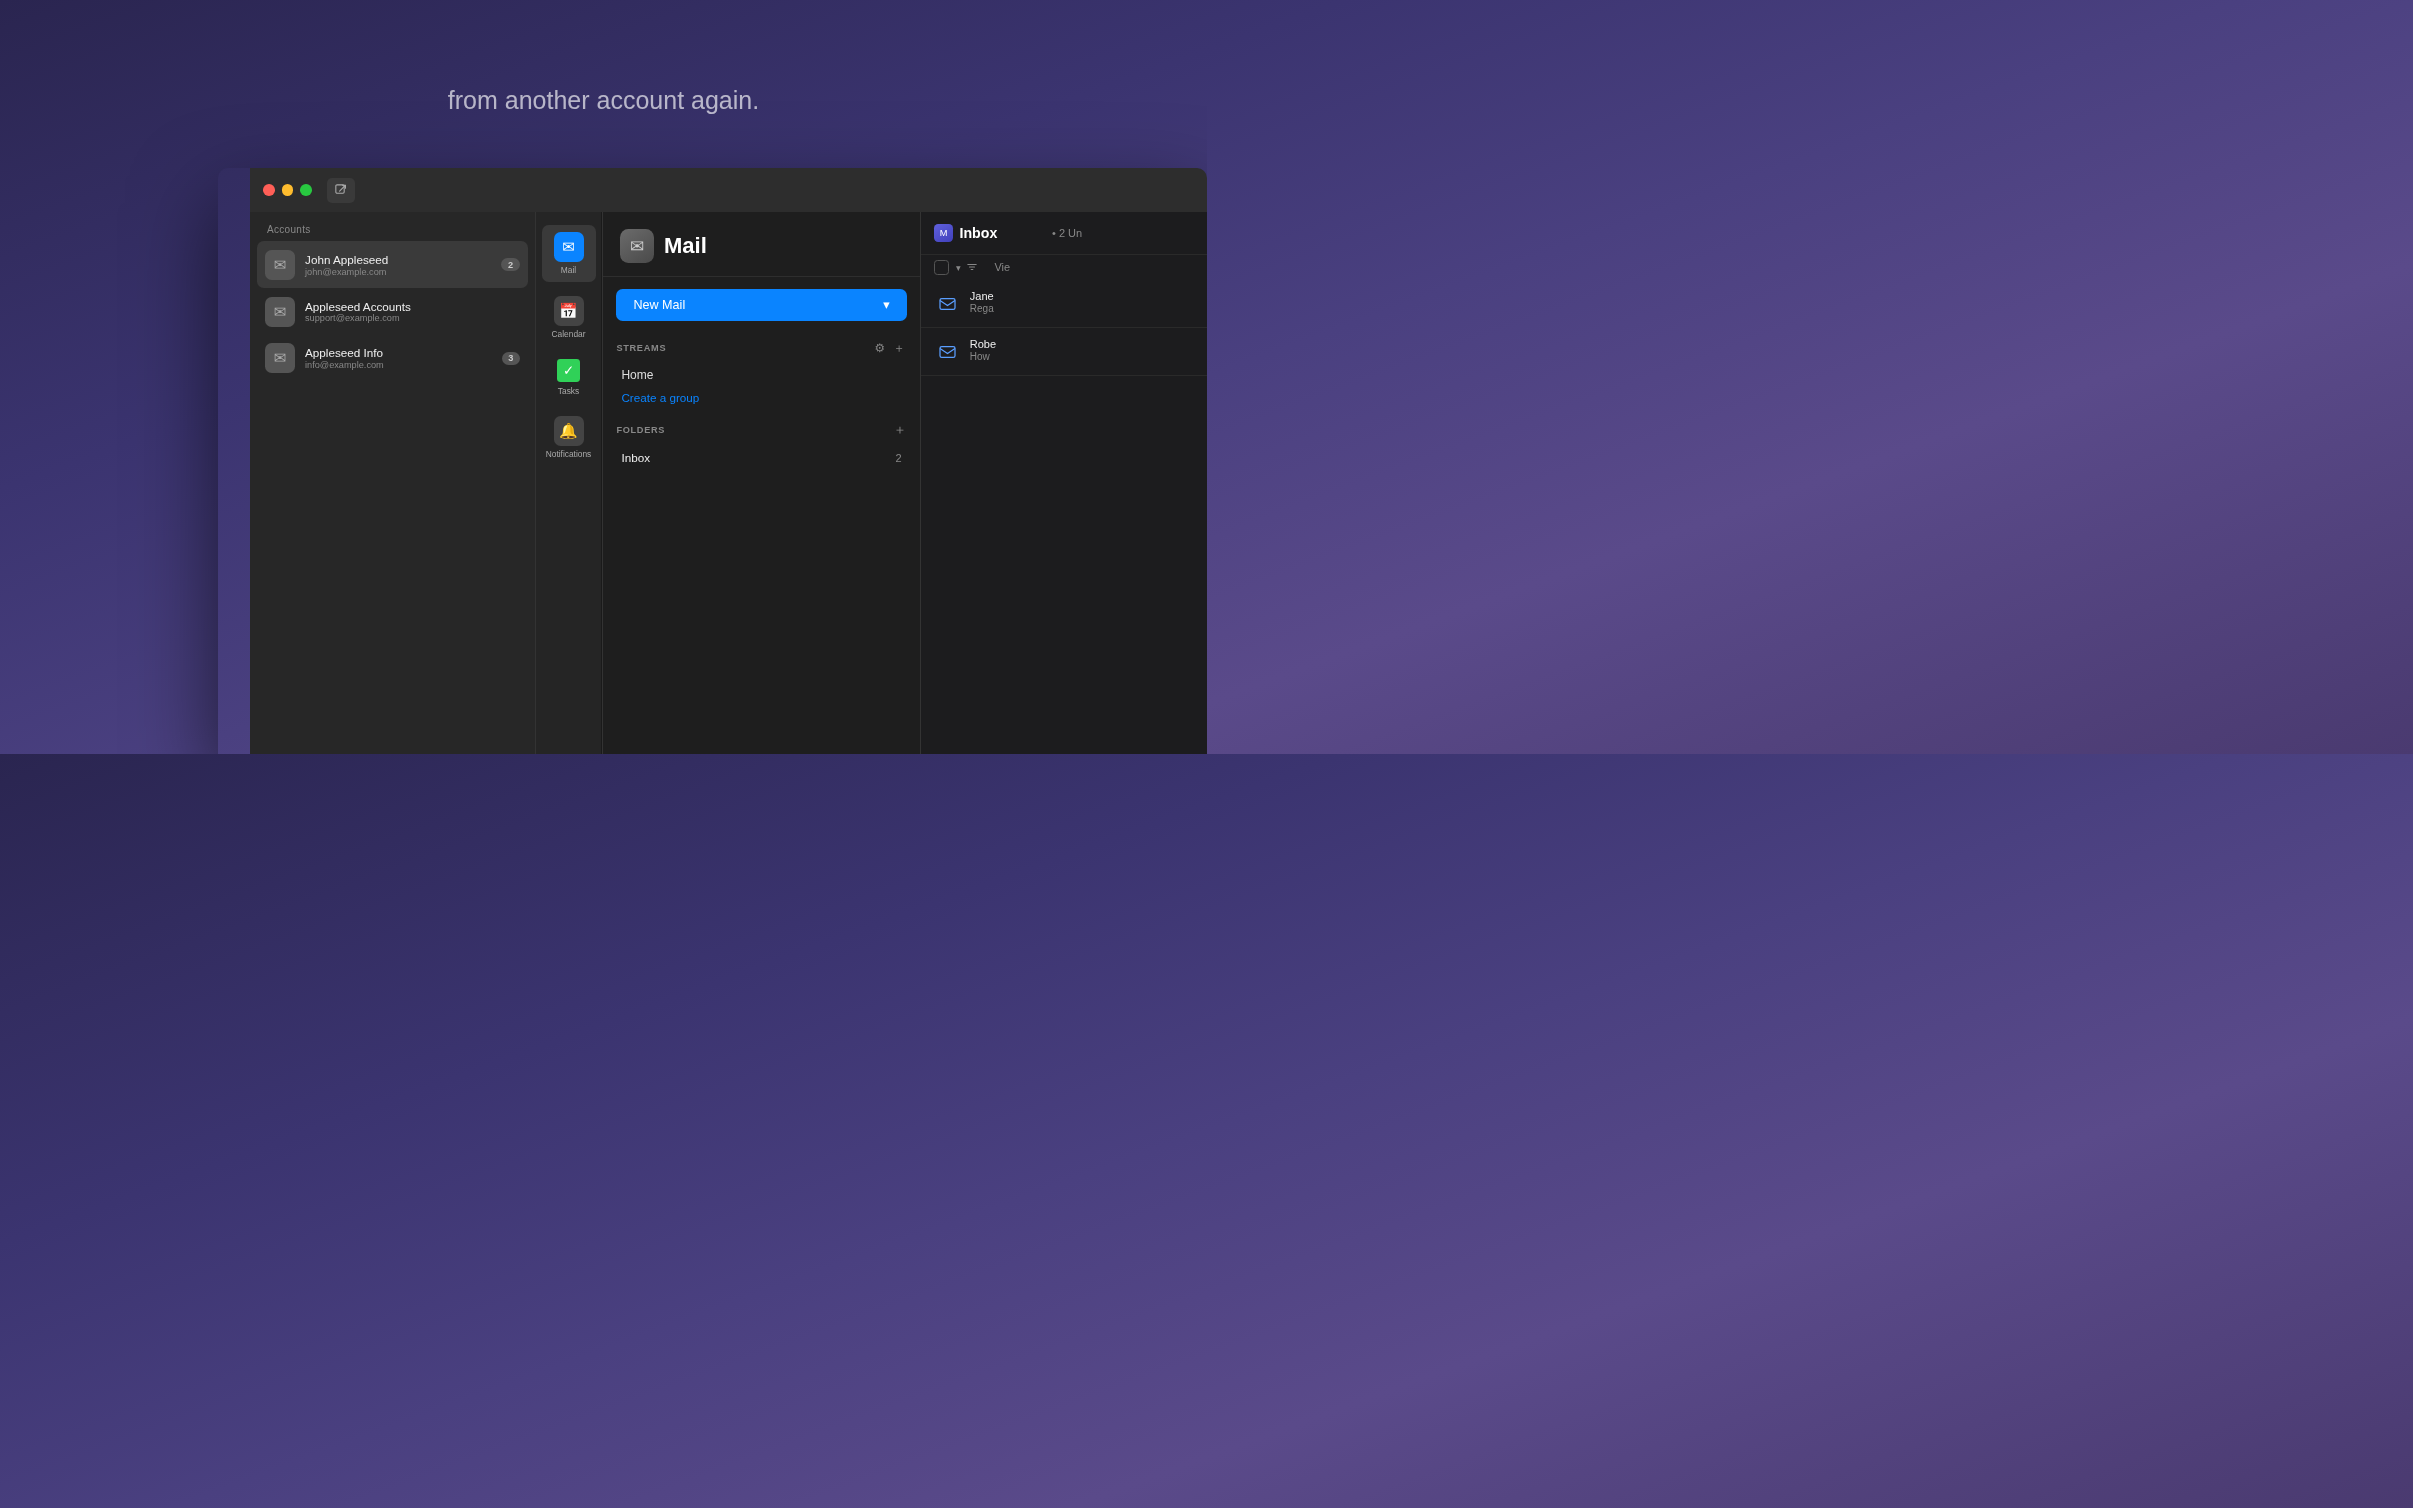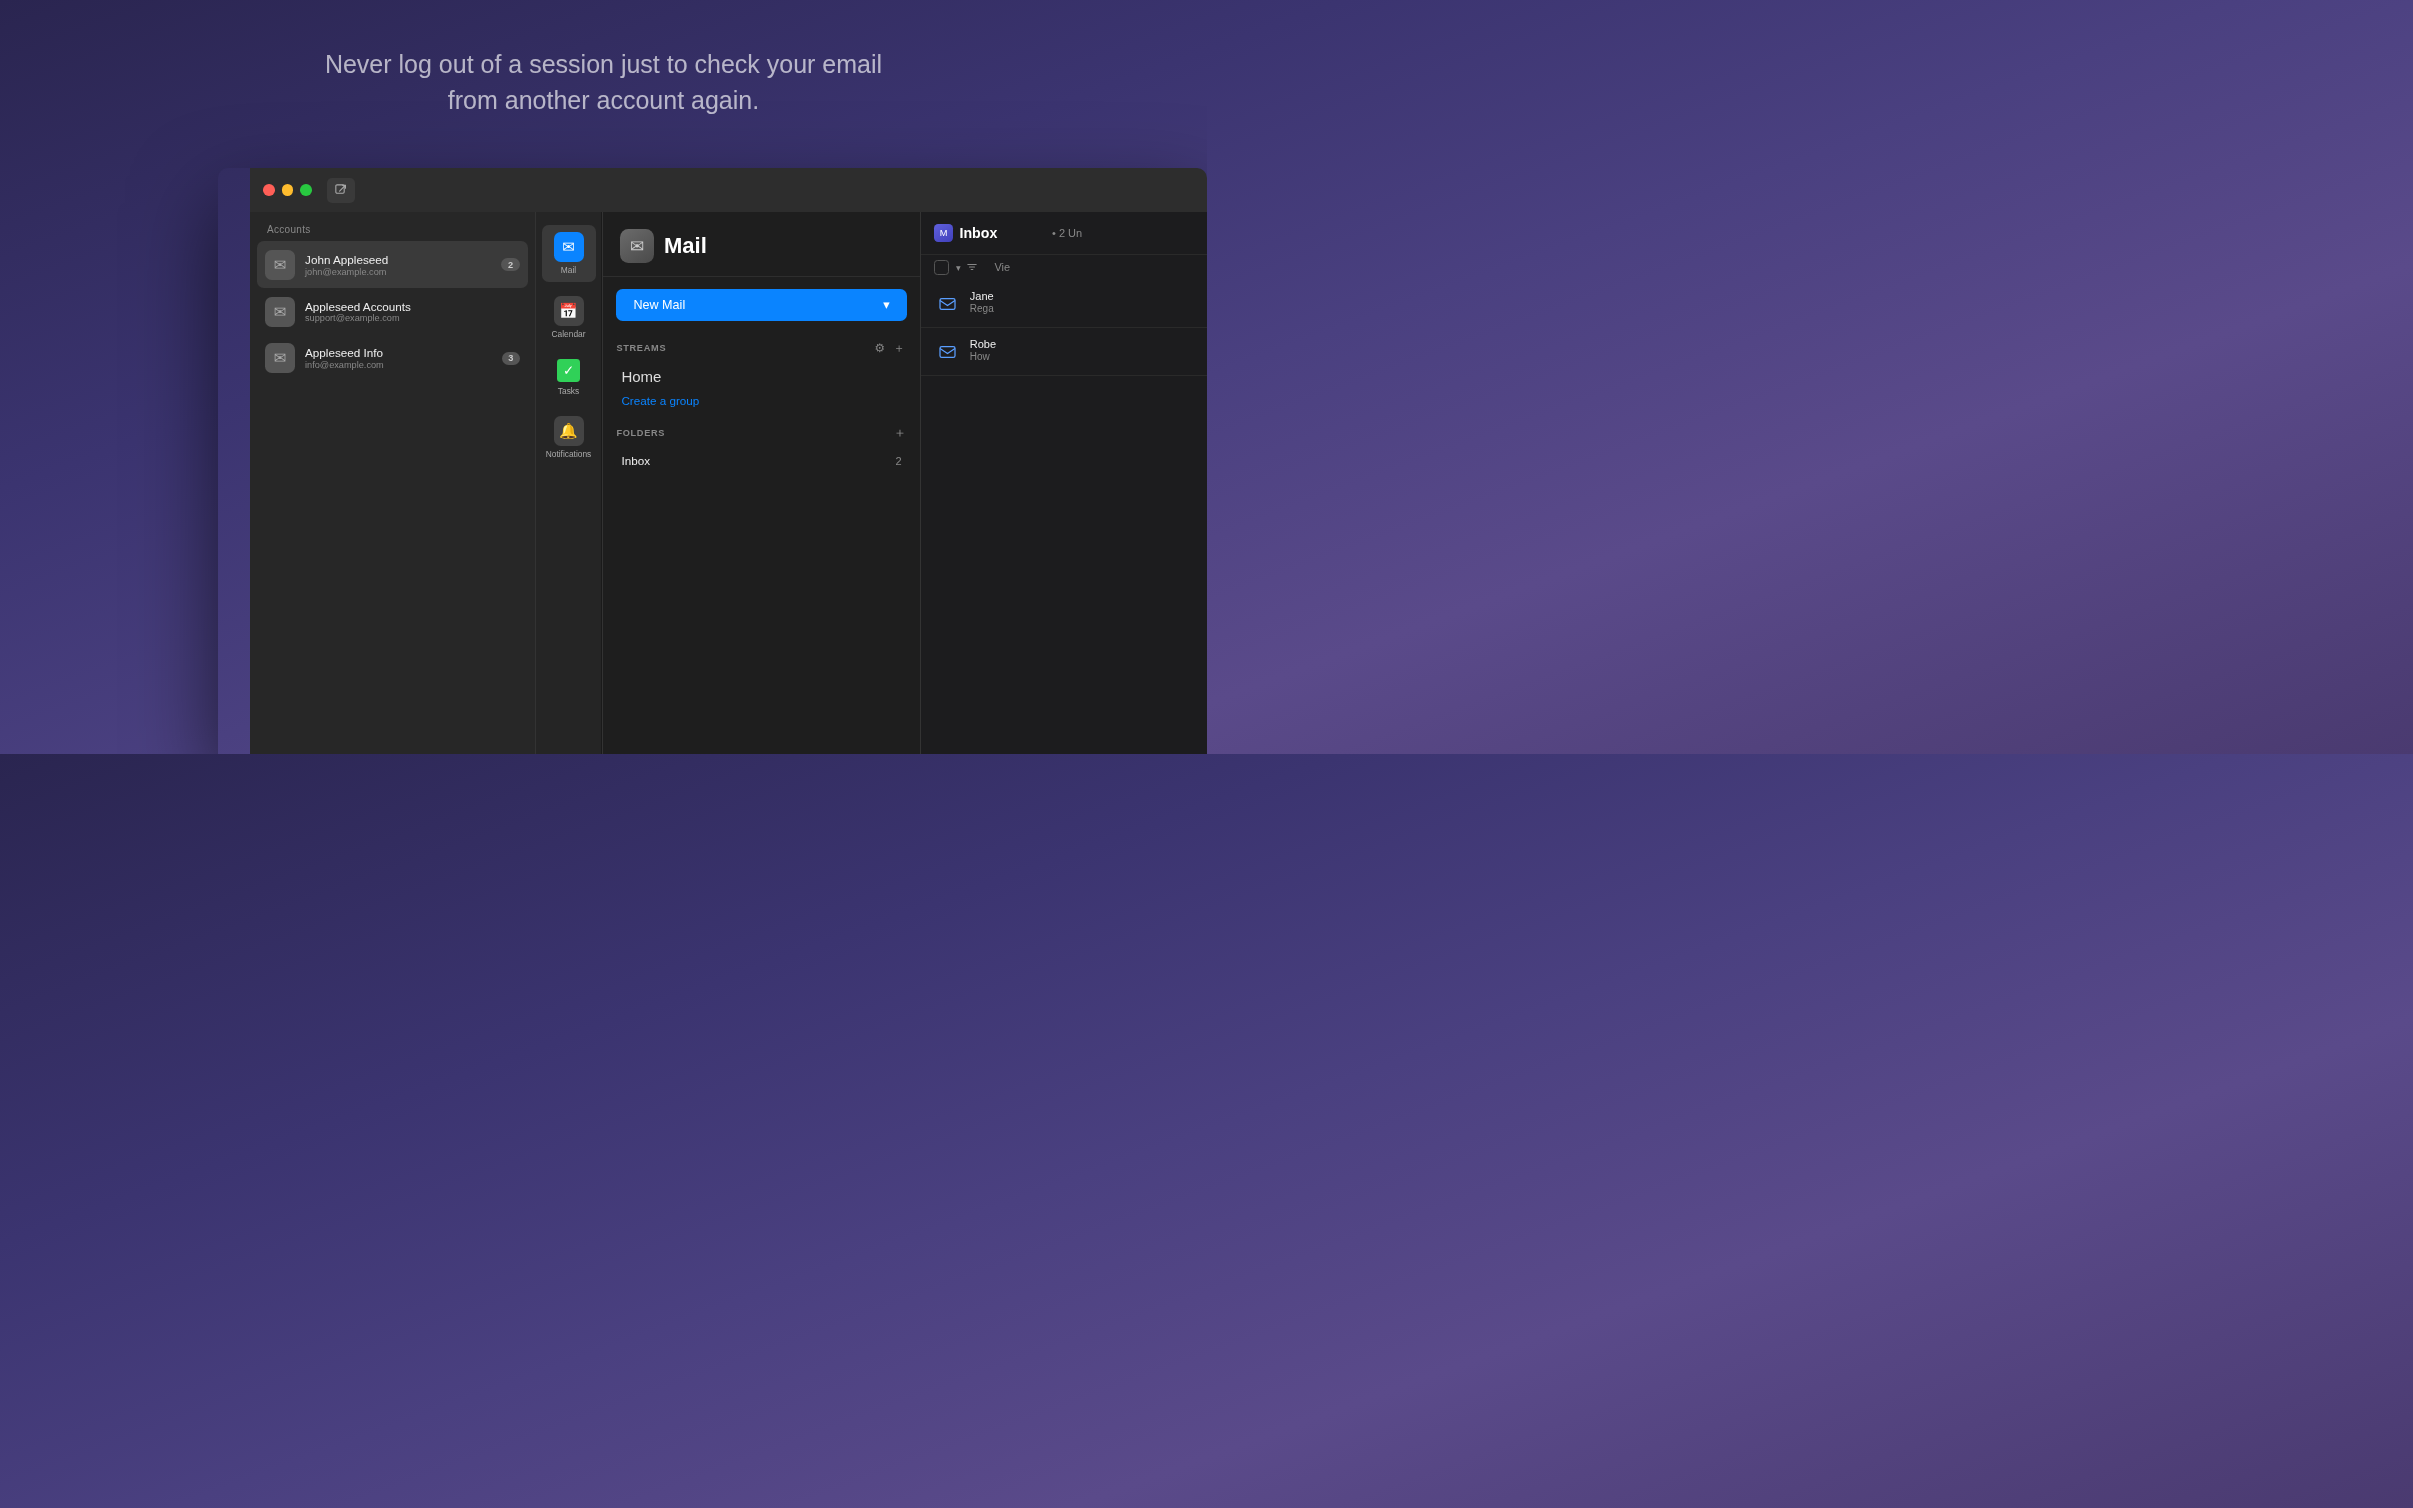--- a/index.html
+++ b/index.html
@@ -254,21 +254,21 @@
       background: none;
       border: none;
       color: #888;
       font-size: 11.7px;
       cursor: pointer;
       padding: 1.7px;
     }
 
     .stream-item {
       padding: 4.2px 5px;
-      font-size: 15px;
+      font-size: 12px;
       color: #ddd;
       border-radius: 5px;
       cursor: pointer;
     }
 
     .create-group-link {
       color: #0a84ff;
       font-size: 11.7px;
       padding: 4.2px 5px;
       cursor: pointer;
@@ -475,21 +475,21 @@
       justify-content: center;
       font-size: 10px;
       flex-shrink: 0;
     }
   </style>
 </head>
 <body>
 
 <div class="hero-text">
   <p class="hero-subtitle">
-    <span>Never log out of a session just to check your email</span><br>
+    <br>
     <span>from another account again.</span>
   </p>
 </div>
 
 <div class="app-window">
 
   <div class="title-bar">
     <div class="traffic-light traffic-close"></div>
     <div class="traffic-light traffic-minimize"></div>
     <div class="traffic-light traffic-maximize"></div>

